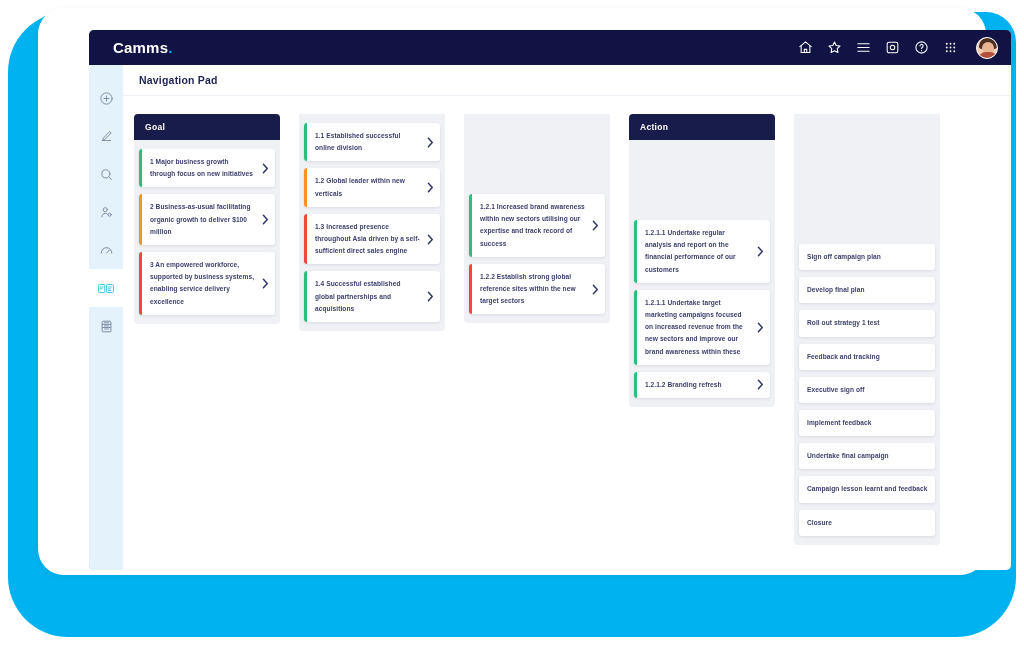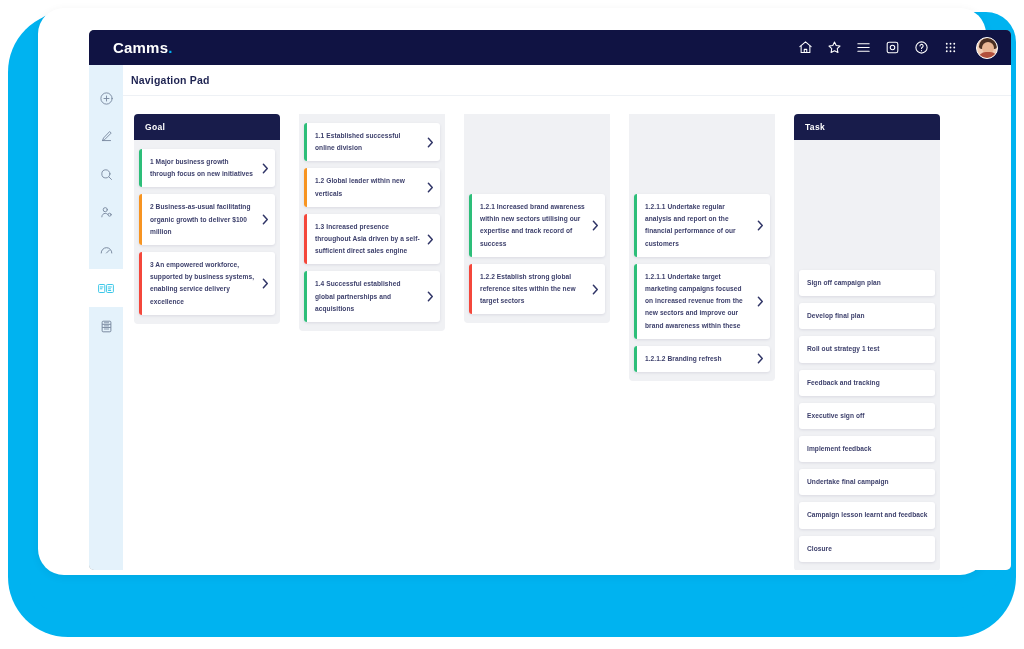--- a/index.html
+++ b/index.html
@@ -149,21 +149,21 @@
     position: absolute;
     left: 34px; top: 35px;
     width: 888px;
     height: 505px;
     background: #ffffff;
   }
   #page-header {
     height: 31px;
     display: flex;
     align-items: center;
-    padding-left: 8px;
+    padding-left: 16px;
     border-bottom: 1px solid #eef1f5;
   }
   #page-title {
     font-size: 10.5px;
     font-weight: bold;
     color: #1f2452;
     letter-spacing: 0.2px;
   }
 
   
@@ -482,20 +482,23 @@
                 <div class="card-text">1.2.2 Establish strong global reference sites within the new target sectors</div>
                 <div class="card-chev">
                   <svg width="7" height="11" viewBox="0 0 8 12" fill="none" stroke="currentColor" stroke-width="1.7" stroke-linecap="round" stroke-linejoin="round">
                     <path d="M1.6 1.2L6 6l-4.4 4.8"></path>
                   </svg>
                 </div>
               </div>
             </div>
           </div>
           <div class="column">
+            <div class="col-head">
+              <span class="col-head-label">Action</span>
+            </div>
             <div class="col-body">
               <div class="col-spacer" style="height: 64px;"></div>
               <div class="card">
                 <div class="card-bar green"></div>
                 <div class="card-text">1.2.1.1 Undertake regular analysis and report on the financial performance of our customers</div>
                 <div class="card-chev">
                   <svg width="7" height="11" viewBox="0 0 8 12" fill="none" stroke="currentColor" stroke-width="1.7" stroke-linecap="round" stroke-linejoin="round">
                     <path d="M1.6 1.2L6 6l-4.4 4.8"></path>
                   </svg>
                 </div>
@@ -514,23 +517,20 @@
                 <div class="card-text">1.2.1.2 Branding refresh</div>
                 <div class="card-chev">
                   <svg width="7" height="11" viewBox="0 0 8 12" fill="none" stroke="currentColor" stroke-width="1.7" stroke-linecap="round" stroke-linejoin="round">
                     <path d="M1.6 1.2L6 6l-4.4 4.8"></path>
                   </svg>
                 </div>
               </div>
             </div>
           </div>
           <div class="column">
-            <div class="col-head">
-              <span class="col-head-label">Task</span>
-            </div>
             <div class="col-body">
               <div class="col-spacer" style="height: 114px;"></div>
               <div class="card">
                 <div class="card-bar none"></div>
                 <div class="card-text">Sign off campaign plan</div>
               </div>
               <div class="card">
                 <div class="card-bar none"></div>
                 <div class="card-text">Develop final plan</div>
               </div>

